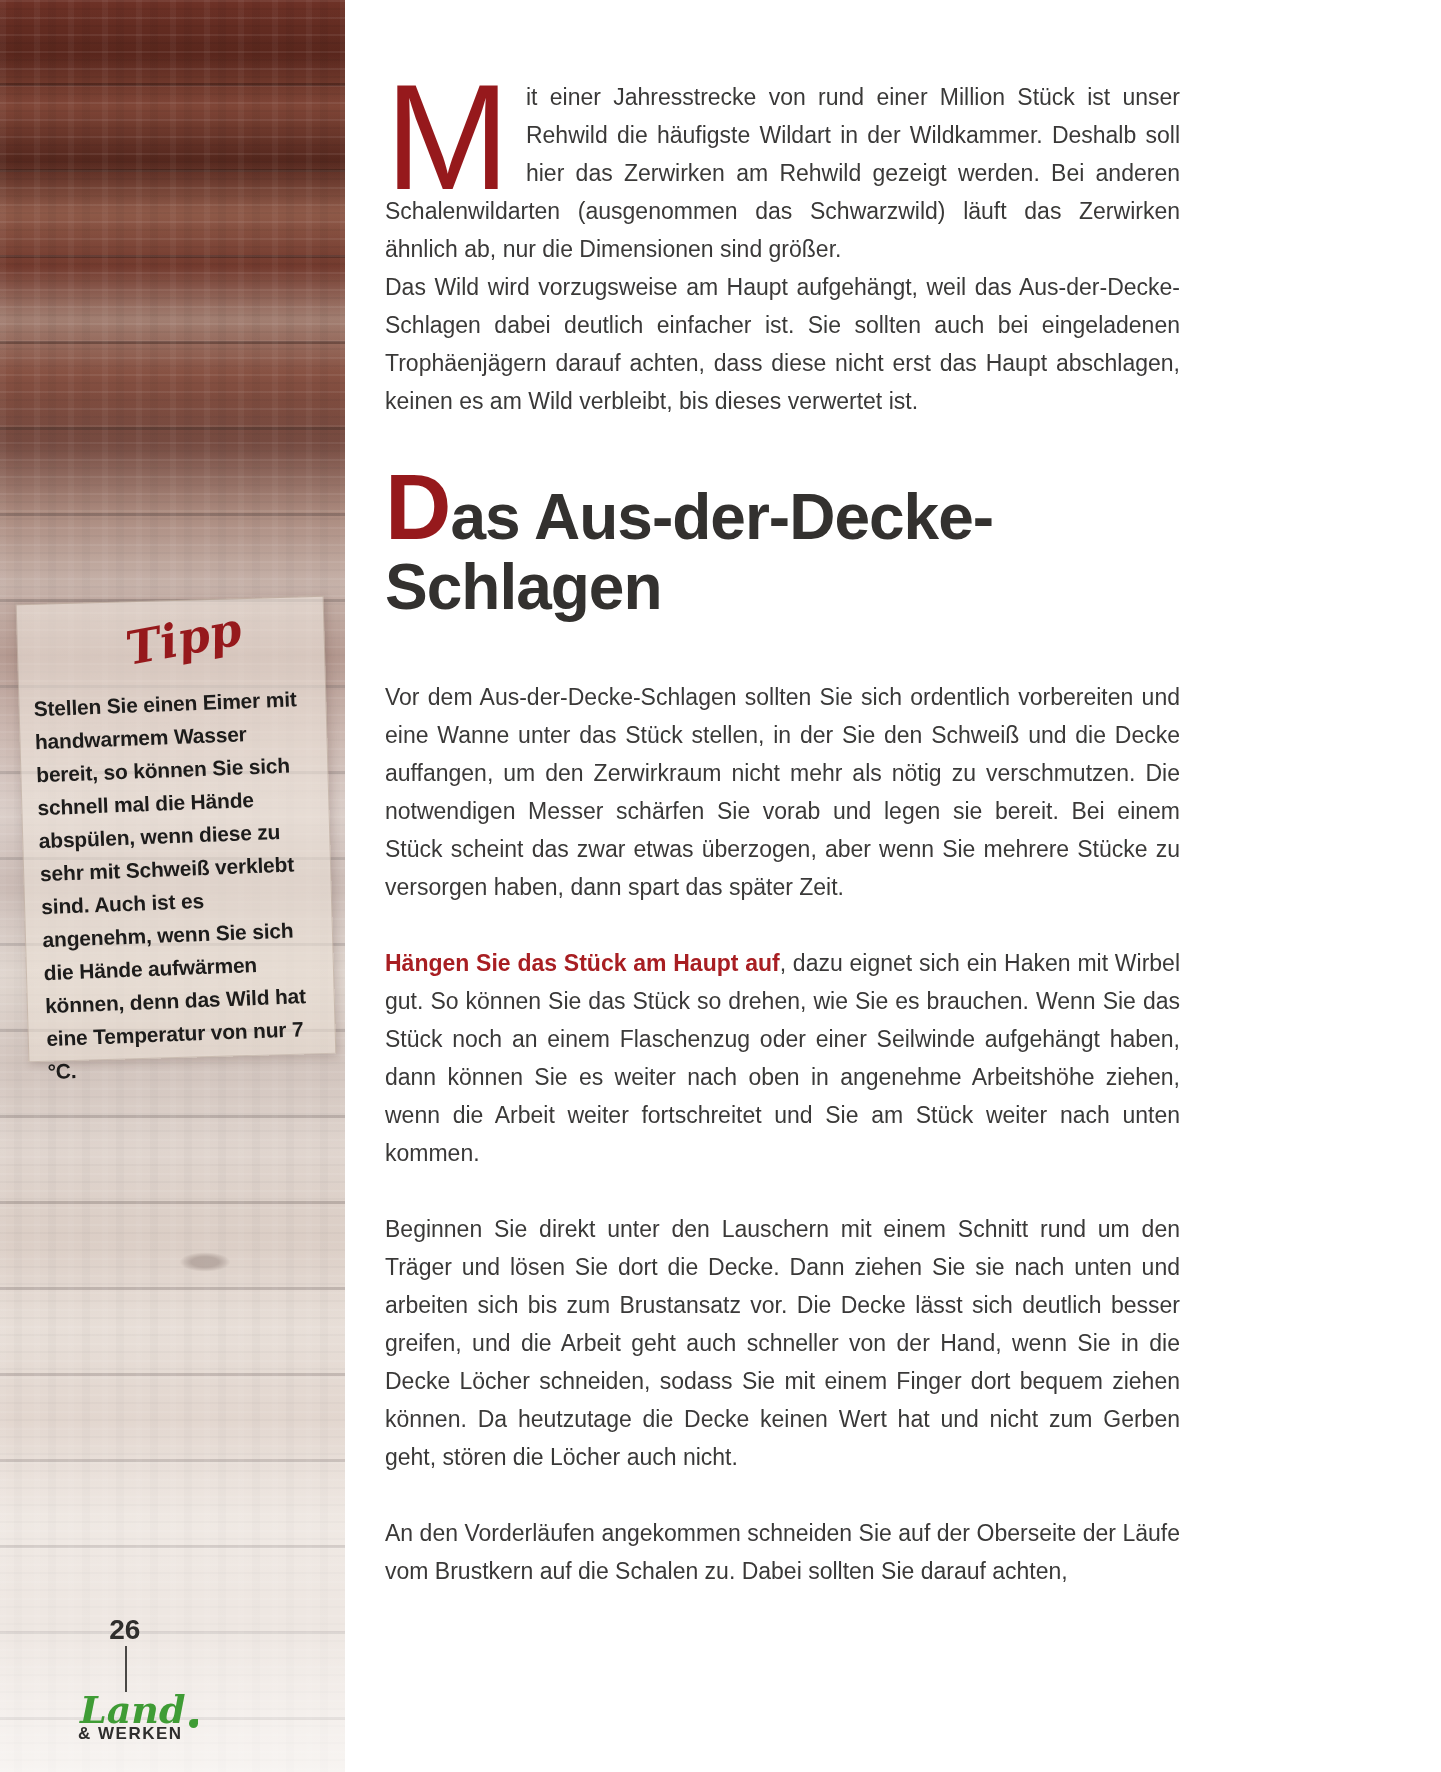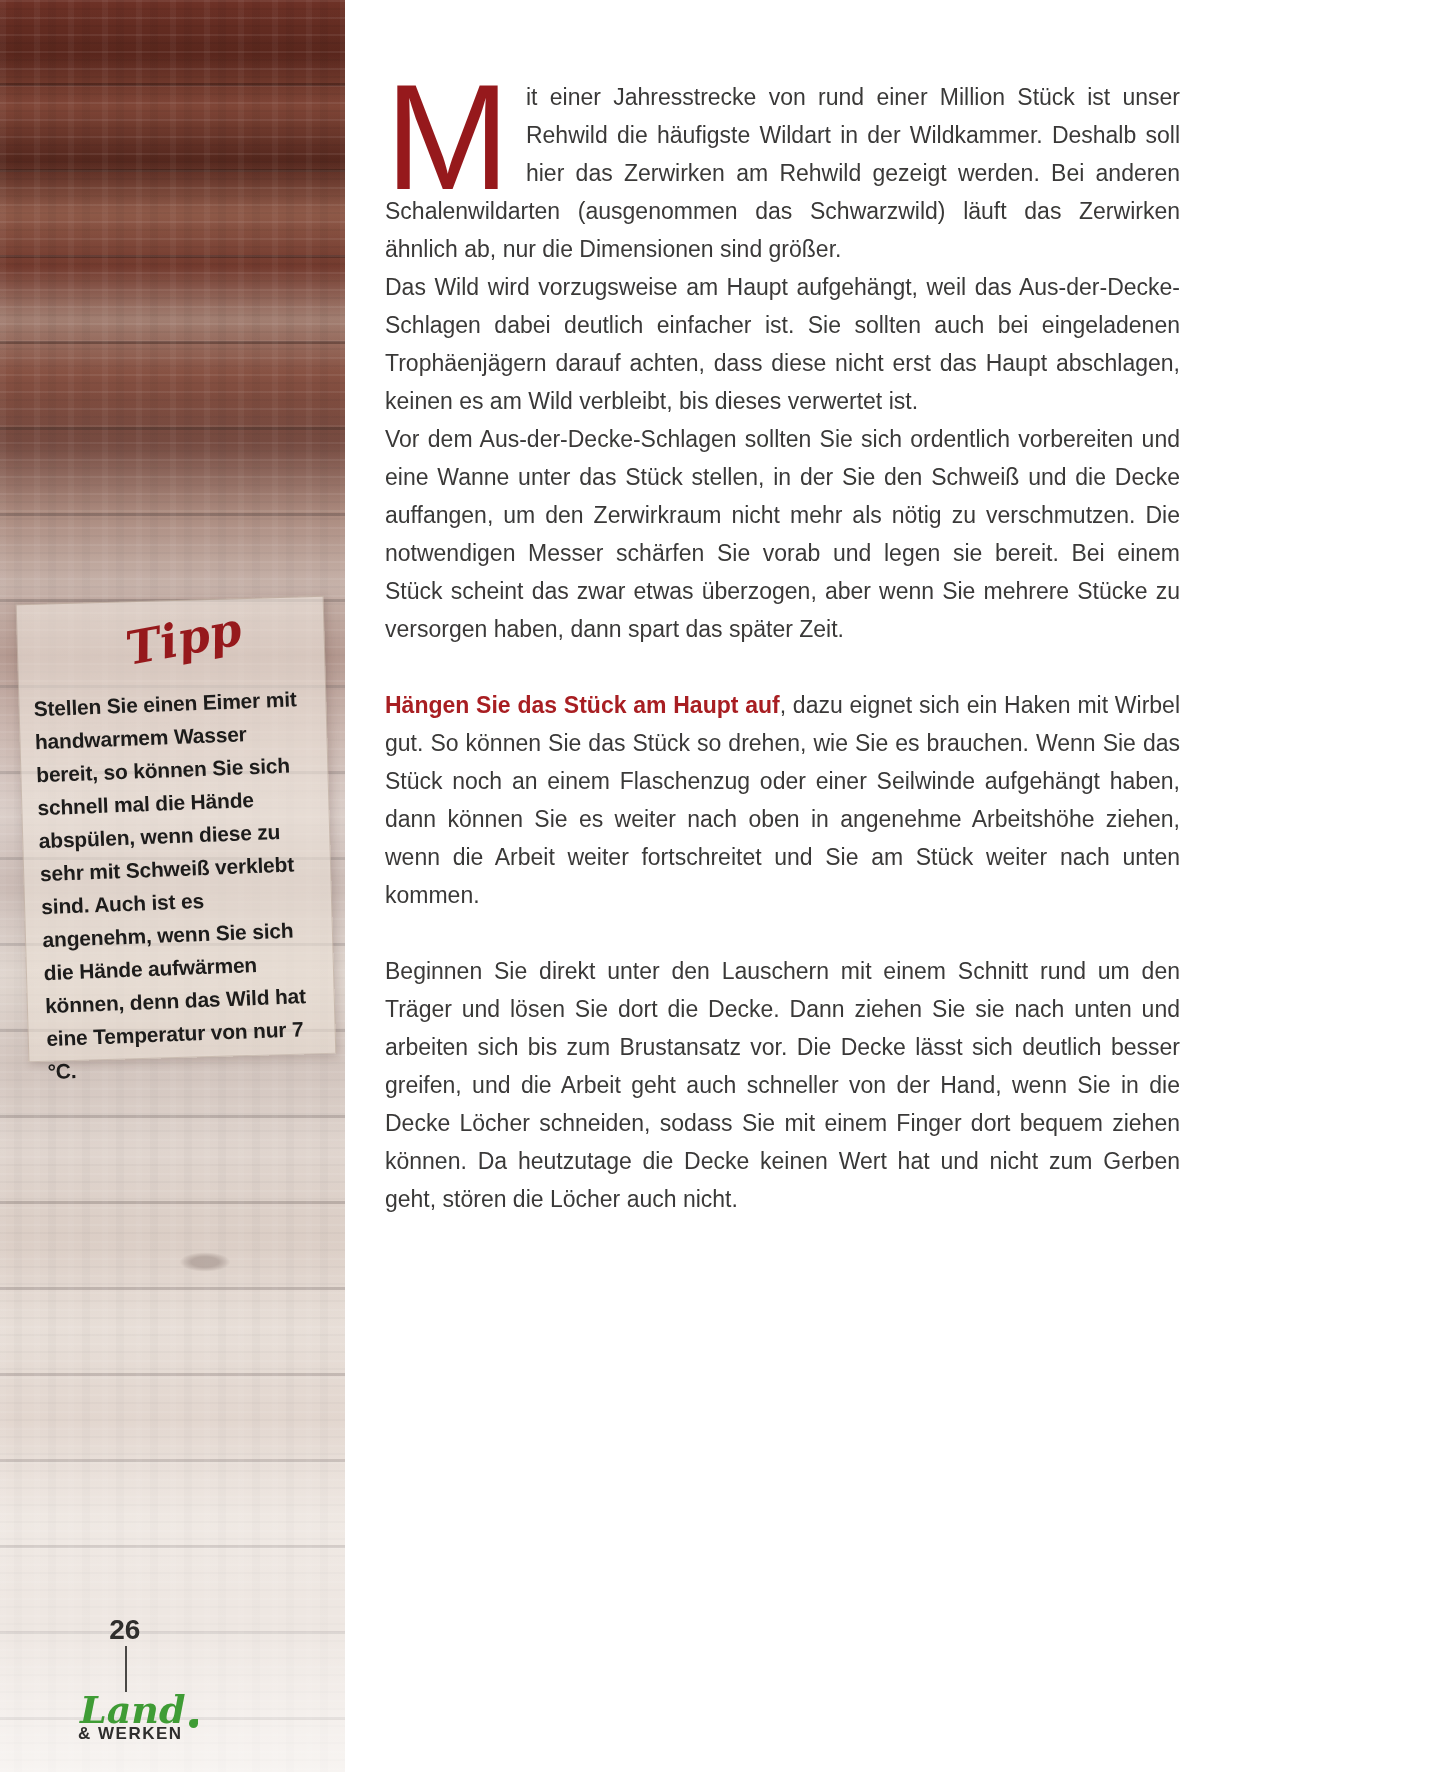--- a/index.html
+++ b/index.html
@@ -175,29 +175,33 @@
     </div>
   </aside>
 
   <main class="content">
     <p class="para tight">
       <span class="dropcap">M</span>
       <span>it einer Jahresstrecke von rund einer Million Stück ist unser Rehwild die häufigste Wildart in der Wildkammer. Deshalb soll hier das Zerwirken am Rehwild gezeigt werden. Bei anderen Schalenwildarten (ausgenommen das Schwarzwild) läuft das Zerwirken ähnlich ab, nur die Dimensionen sind größer.</span>
     </p>
     <p class="para tight">Das Wild wird vorzugsweise am Haupt aufgehängt, weil das Aus-der-Decke-Schlagen dabei deutlich einfacher ist. Sie sollten auch bei eingeladenen Trophäenjägern darauf achten, dass diese nicht erst das Haupt abschlagen, keinen es am Wild verbleibt, bis dieses verwertet ist.</p>
 
+    <h1 class="heading">
+      <span class="heading-initial">D</span><span>as Aus-der-Decke-Schlagen</span>
+    </h1>
 
     <p class="para">Vor dem Aus-der-Decke-Schlagen sollten Sie sich ordentlich vorbereiten und eine Wanne unter das Stück stellen, in der Sie den Schweiß und die Decke auffangen, um den Zerwirkraum nicht mehr als nötig zu verschmutzen. Die notwendigen Messer schärfen Sie vorab und legen sie bereit. Bei einem Stück scheint das zwar etwas überzogen, aber wenn Sie mehrere Stücke zu versorgen haben, dann spart das später Zeit.</p>
 
     <p class="para">
       <span class="lead-red">Hängen Sie das Stück am Haupt auf</span><span>, dazu eignet sich ein Haken mit Wirbel gut. So können Sie das Stück so drehen, wie Sie es brauchen. Wenn Sie das Stück noch an einem Flaschenzug oder einer Seilwinde aufgehängt haben, dann können Sie es weiter nach oben in angenehme Arbeitshöhe ziehen, wenn die Arbeit weiter fortschreitet und Sie am Stück weiter nach unten kommen.</span>
     </p>
 
     <p class="para">Beginnen Sie direkt unter den Lauschern mit einem Schnitt rund um den Träger und lösen Sie dort die Decke. Dann ziehen Sie sie nach unten und arbeiten sich bis zum Brustansatz vor. Die Decke lässt sich deutlich besser greifen, und die Arbeit geht auch schneller von der Hand, wenn Sie in die Decke Löcher schneiden, sodass Sie mit einem Finger dort bequem ziehen können. Da heutzutage die Decke keinen Wert hat und nicht zum Gerben geht, stören die Löcher auch nicht.</p>
 
+    <p class="para">An den Vorderläufen angekommen schneiden Sie auf der Oberseite der Läufe vom Brustkern auf die Schalen zu. Dabei sollten Sie darauf achten,</p>
   </main>
 
   <div class="footer">
     <span class="page-number">26</span>
     <span class="footer-divider"></span>
     <div class="logo">
       <span class="logo-script-row">
         <span class="logo-script">Land</span>
         <span class="logo-leaf"></span>
       </span>

